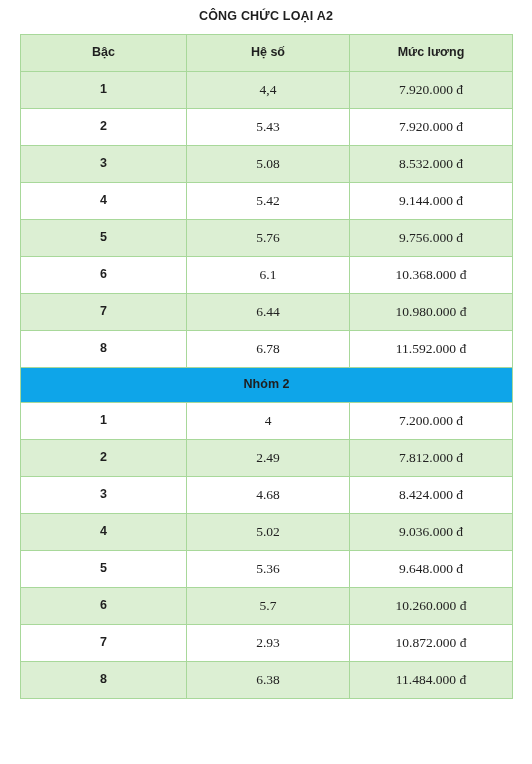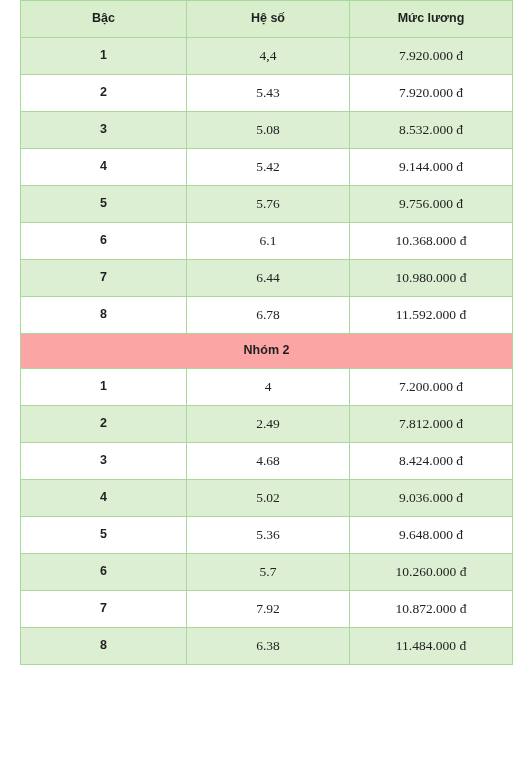--- a/index.html
+++ b/index.html
@@ -68,21 +68,21 @@
 
   tr.group-row td {
     font-family: "Liberation Sans", sans-serif;
     font-weight: bold;
     font-size: 12.5px;
     color: #1f1f1f;
     height: 34px;
   }
 
   tr.group-row.tone-white td { background: #ffffff; }
-  tr.group-row.tone-green td { background: #fca5a5; }
+  tr.group-row.tone-green td { background: #0ea5e9; }
 
   tr.data-row.tone-white td { background: #ffffff; }
   tr.data-row.tone-green td { background: #dcefd3; }
 
   td.cell-bac {
     font-family: "Liberation Sans", sans-serif;
     font-weight: bold;
     font-size: 12.5px;
     color: #1f1f1f;
   }
@@ -93,20 +93,21 @@
     font-weight: normal;
     font-size: 13.5px;
     color: #222222;
   }
 </style>
 </head>
 <body>
 
 <div class="page">
 
+  <div class="table-title">CÔNG CHỨC LOẠI A2</div>
 
   <table class="salary-table">
     <colgroup>
       <col class="col-bac">
       <col class="col-heso">
       <col class="col-muc">
     </colgroup>
     <thead>
       <tr>
         <th>Bậc</th>
@@ -183,21 +184,21 @@
           <td class="cell-heso">5.36</td>
           <td class="cell-muc">9.648.000 đ</td>
         </tr>
         <tr class="data-row tone-green">
           <td class="cell-bac">6</td>
           <td class="cell-heso">5.7</td>
           <td class="cell-muc">10.260.000 đ</td>
         </tr>
         <tr class="data-row tone-white">
           <td class="cell-bac">7</td>
-          <td class="cell-heso">7.92</td>
+          <td class="cell-heso">2.93</td>
           <td class="cell-muc">10.872.000 đ</td>
         </tr>
         <tr class="data-row tone-green">
           <td class="cell-bac">8</td>
           <td class="cell-heso">6.38</td>
           <td class="cell-muc">11.484.000 đ</td>
         </tr>
       </tbody>
   </table>
 

